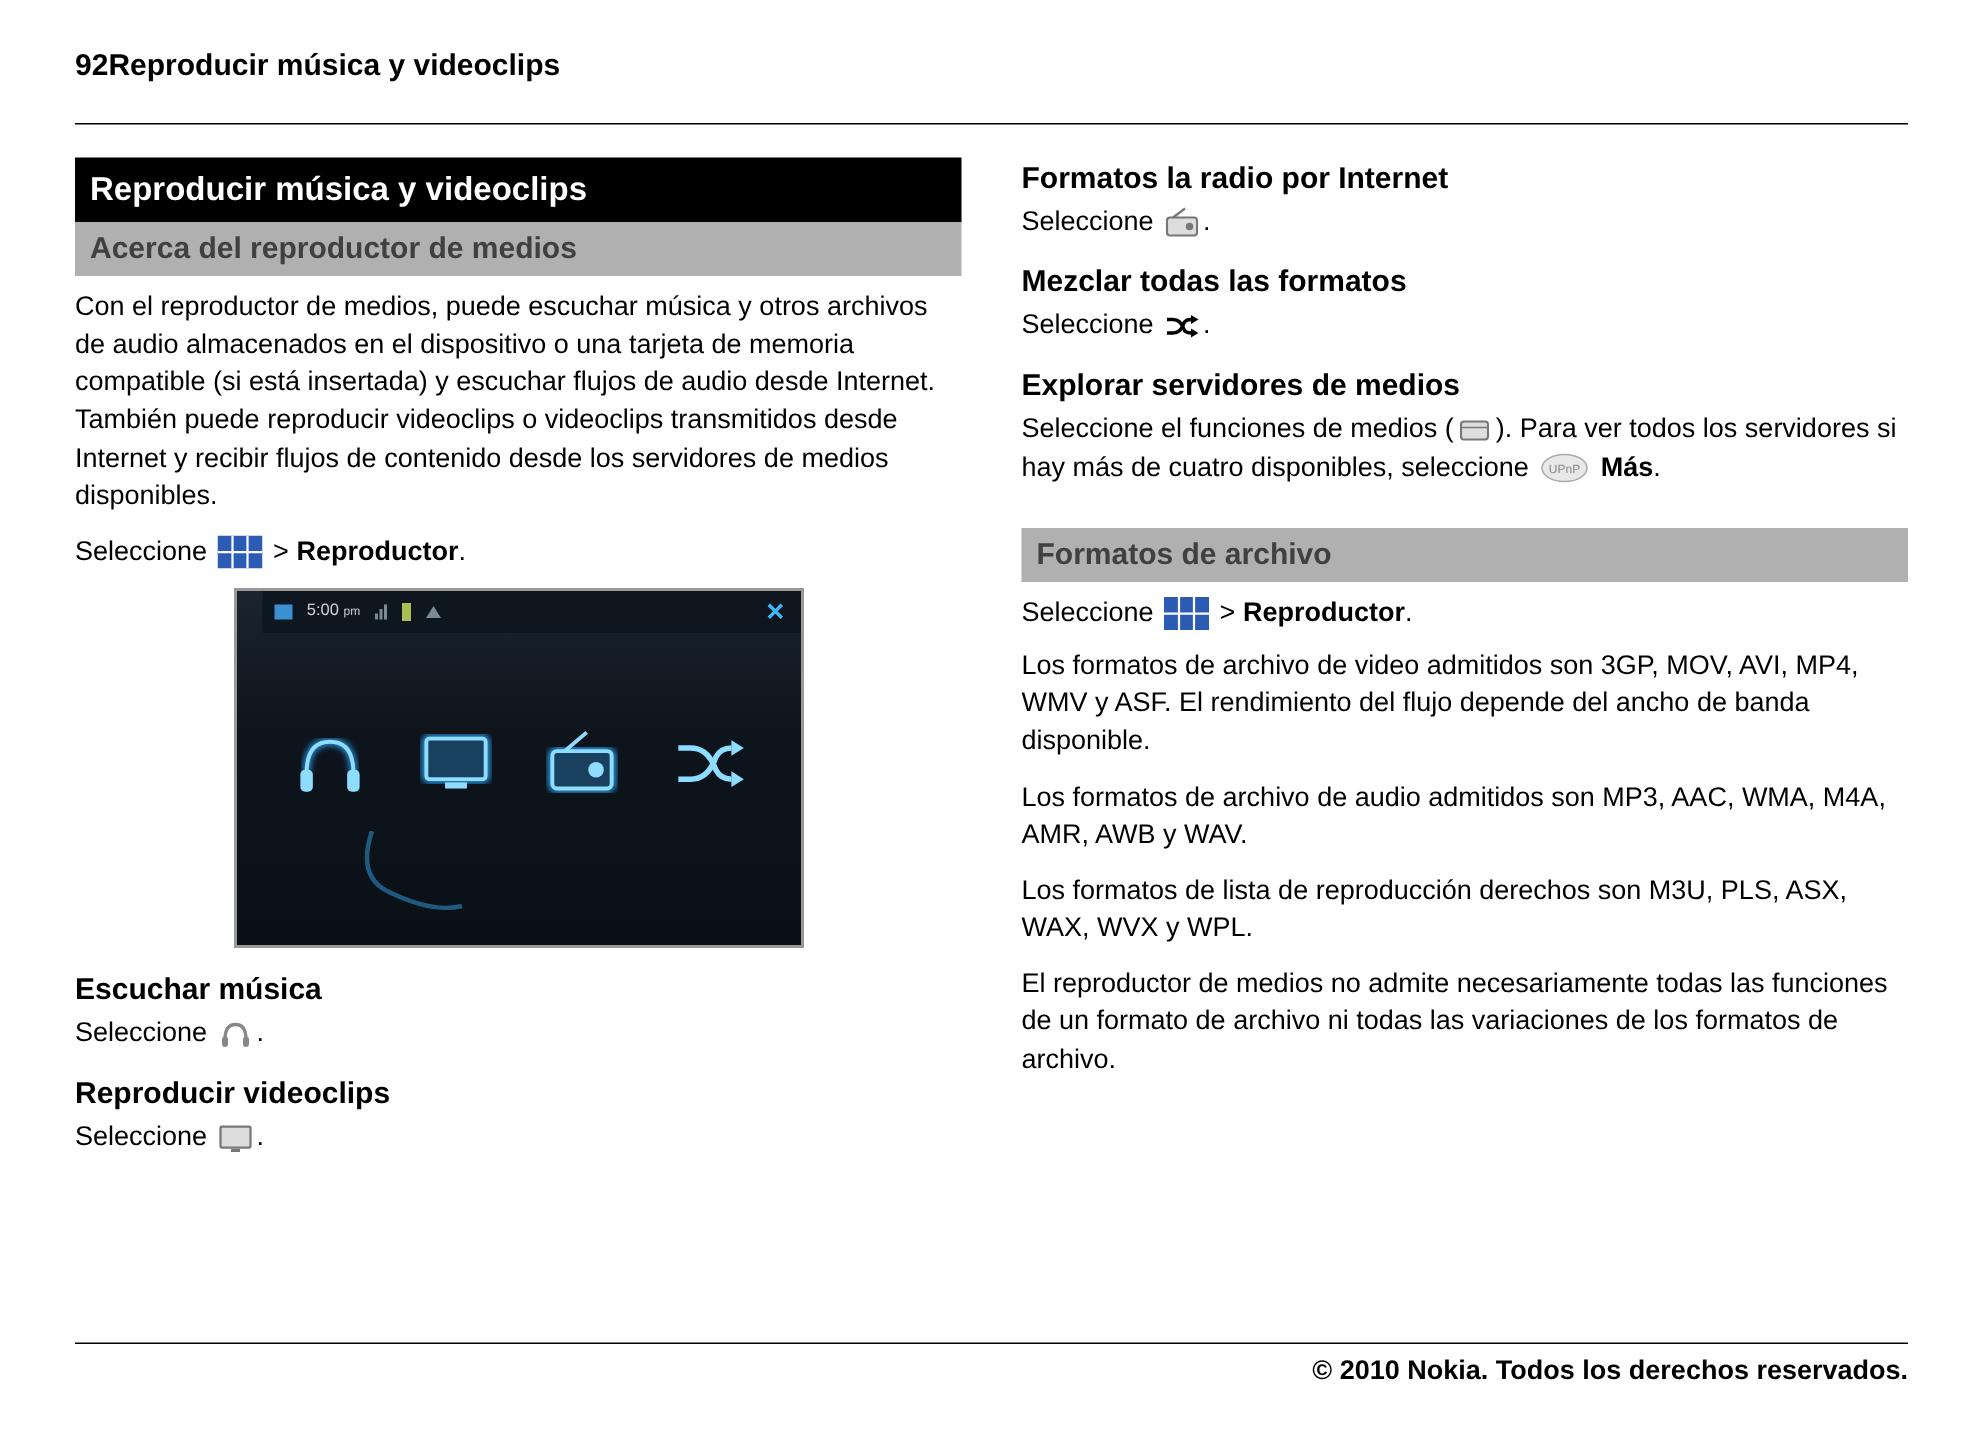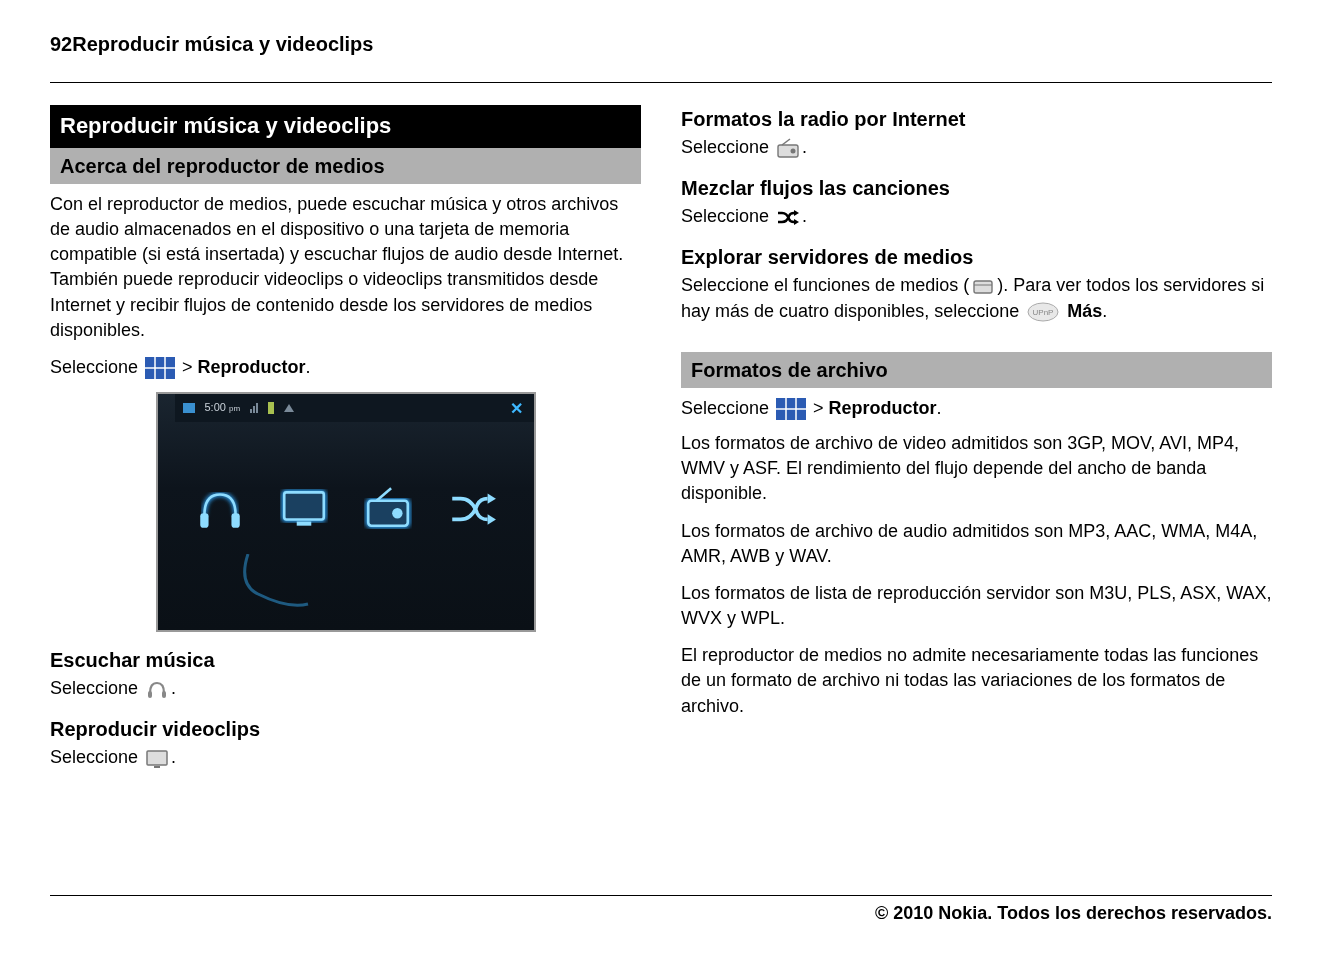--- a/index.html
+++ b/index.html
@@ -47,21 +47,21 @@
   }
   .black-bar {
     background: #000;
     color: #fff;
     font-weight: bold;
     font-size: 22px;
     padding: 6px 10px;
   }
   .gray-bar {
     background: #b0b0b0;
-    color: #000000;
+    color: #404040;
     font-weight: bold;
     font-size: 20px;
     padding: 4px 10px;
   }
   .body-text {
     margin: 8px 0 12px 0;
   }
   .bold-heading {
     font-weight: bold;
     font-size: 20px;
@@ -271,21 +271,21 @@
       <span>Seleccione </span>
       <span class="icon">
         <svg viewBox="0 0 24 22">
             <rect x="2" y="8" width="20" height="12" rx="2" fill="#ddd" stroke="#777" stroke-width="1.4"></rect>
             <line x1="6" y1="8" x2="14" y2="2" stroke="#777" stroke-width="1.5"></line>
             <circle cx="17" cy="14" r="2.5" fill="#777"></circle>
           </svg>
       </span><span>.</span>
     </p>
 
-    <div class="bold-heading">Mezclar flujos las canciones</div>
+    <div class="bold-heading">Mezclar todas las formatos</div>
     <p class="line">
       <span>Seleccione </span>
       <span class="icon">
         <svg viewBox="0 0 24 22">
             <path d="M2 7 L6 7 Q11 7 13 13 Q14 16 18 16" fill="none" stroke="#000" stroke-width="2.4"></path>
             <path d="M2 16 L6 16 Q11 16 13 10 Q14 7 18 7" fill="none" stroke="#000" stroke-width="2.4"></path>
             <polygon points="18,4 23,7 18,10" fill="#000"></polygon>
             <polygon points="18,13 23,16 18,19" fill="#000"></polygon>
           </svg>
       </span><span>.</span>
@@ -319,19 +319,19 @@
             <line x1="20" y1="0" x2="20" y2="22" stroke="#fff" stroke-width="1.5"></line>
             <line x1="0" y1="11" x2="30" y2="11" stroke="#fff" stroke-width="1.5"></line>
           </svg>
       </span>
       <span> &gt; </span>
       <span class="bold">Reproductor</span><span>.</span>
     </p>
 
     <p class="body-text">Los formatos de archivo de video admitidos son 3GP, MOV, AVI, MP4, WMV y ASF. El rendimiento del flujo depende del ancho de banda disponible.</p>
     <p class="body-text">Los formatos de archivo de audio admitidos son MP3, AAC, WMA, M4A, AMR, AWB y WAV.</p>
-    <p class="body-text">Los formatos de lista de reproducción servidor son M3U, PLS, ASX, WAX, WVX y WPL.</p>
+    <p class="body-text">Los formatos de lista de reproducción derechos son M3U, PLS, ASX, WAX, WVX y WPL.</p>
     <p class="body-text">El reproductor de medios no admite necesariamente todas las funciones de un formato de archivo ni todas las variaciones de los formatos de archivo.</p>
   </div>
 </div>
 
 <hr class="hr-bottom">
 <div class="footer">© 2010 Nokia. Todos los derechos reservados.</div>
 
 </body></html>

